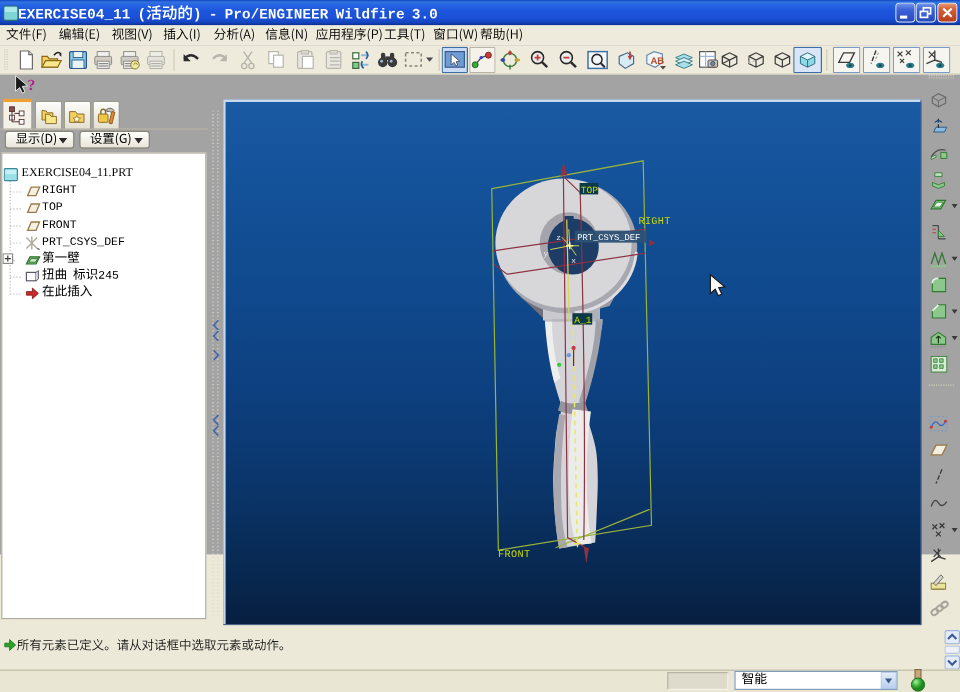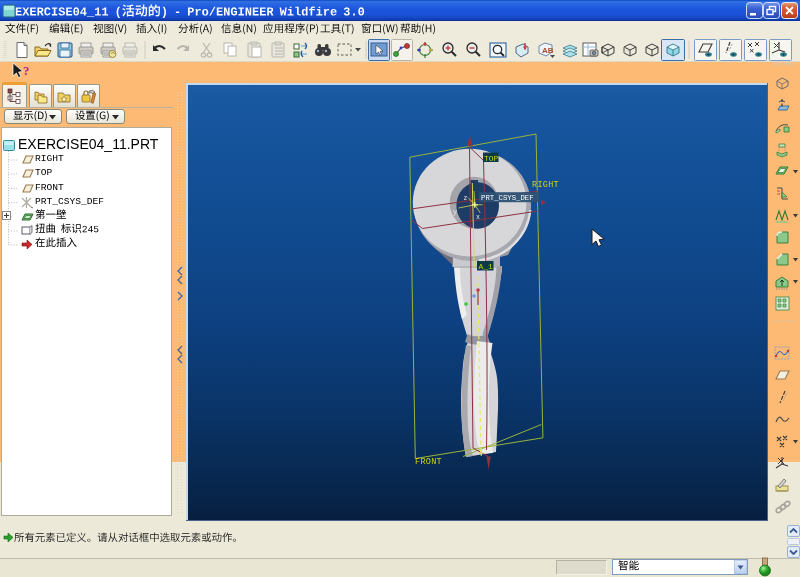--- a/index.html
+++ b/index.html
@@ -1,17 +1,17 @@
 <!DOCTYPE html>
 <html><head><meta charset="utf-8"><style>
 *{margin:0;padding:0;box-sizing:border-box}
 html,body{width:800px;height:577px;overflow:hidden;font-family:"Liberation Sans",sans-serif;background:#ece9d8}
 .abs{position:absolute}
 </style></head><body>
-<div class="abs" style="left:0;top:0;width:800px;height:462px;background:#fdba74">
+<div class="abs" style="left:0;top:0;width:800px;height:462px;background:#a3a3a3">
 <div class="abs" style="left:0;top:0;width:800px;height:21px;background:linear-gradient(180deg,#0d47c4 0%,#3272e0 8%,#2764e4 20%,#1c55dc 45%,#1a51d8 70%,#1545bf 88%,#0c35a2 97%,#0a2f96 100%)"></div>
     <svg class="abs" style="left:2px;top:3px" width="15" height="15">
 <rect x="1" y="2" width="12" height="12" rx="1.5" fill="#7fd4d4" stroke="#2a6a7a" stroke-width="1"></rect>
 <rect x="2" y="3" width="10" height="4" fill="#aee8e8"></rect>
     </svg>
     <svg style="position:absolute;left:15px;top:3.5px;overflow:visible" width="351" height="17">
       <g fill="#ffffff" transform="translate(0,11.4)">
         <path transform="translate(0.0,0) scale(0.005859,-0.005859)" d="M137 0V1349H1105V1121H432V797H1044V569H432V228H1146V0Z"></path>
         <path transform="translate(7.2,0) scale(0.005859,-0.005859)" d="M919 0 616 493 312 0H0L459 711L41 1349H353L616 919L878 1349H1188L760 711L1229 0Z"></path>
         <path transform="translate(14.4,0) scale(0.005859,-0.005859)" d="M137 0V1349H1105V1121H432V797H1044V569H432V228H1146V0Z"></path>
@@ -446,21 +446,21 @@
     </svg>
     <div class="abs" style="left:1px;top:127px;width:171px;height:389px;background:#fff;border:1px solid #b0ac9c"></div>
     <svg class="abs" style="left:0;top:127px" width="40" height="389">
       <path d="M8.5 24 V 118" stroke="#b8b8b8" stroke-width="1" stroke-dasharray="1 1.6"></path>
       <path d="M8.5 33 h10 M8.5 47 h10 M8.5 61.5 h10 M8.5 75.5 h10 M8.5 90 h5 M8.5 104 h10 M8.5 118 h10" stroke="#b8b8b8" stroke-width="1" stroke-dasharray="1 1.6"></path>
     </svg>
     <svg class="abs" style="left:3px;top:139px" width="14" height="13">
       <rect x="0.5" y="1.5" width="11" height="10" rx="1" fill="#9ae0e8" stroke="#3a8a9a"></rect>
       <rect x="1.5" y="2.5" width="9" height="3.5" fill="#c8f0f4"></rect>
     </svg>
-    <div class="abs" style="left:18px;top:138.0px;font-family:Liberation Sans, sans-serif;font-size:14px;line-height:13px;color:#000;white-space:nowrap">EXERCISE04_11.PRT</div>
+    <div class="abs" style="left:18px;top:138.0px;font-family:Liberation Serif, serif;font-size:10px;line-height:13px;color:#000;white-space:nowrap">EXERCISE04_11.PRT</div>
     <svg class="abs" style="left:20px;top:153px" width="14" height="13">
       <path d="M3 10 L6 3 L13 3 L10 10 Z" fill="#f4f0e0" stroke="#9a7a4a" stroke-width="1.1"></path>
     </svg>
     <div class="abs" style="left:35px;top:152.2px;font-family:'Liberation Mono',monospace;font-size:9.6px;line-height:13px;color:#000;white-space:nowrap">RIGHT</div>
     <svg class="abs" style="left:20px;top:167px" width="14" height="13">
       <path d="M3 10 L6 3 L13 3 L10 10 Z" fill="#f4f0e0" stroke="#9a7a4a" stroke-width="1.1"></path>
     </svg>
     <div class="abs" style="left:35px;top:166.4px;font-family:'Liberation Mono',monospace;font-size:9.6px;line-height:13px;color:#000;white-space:nowrap">TOP</div>
     <svg class="abs" style="left:20px;top:182px" width="14" height="13">
       <path d="M3 10 L6 3 L13 3 L10 10 Z" fill="#f4f0e0" stroke="#9a7a4a" stroke-width="1.1"></path>

